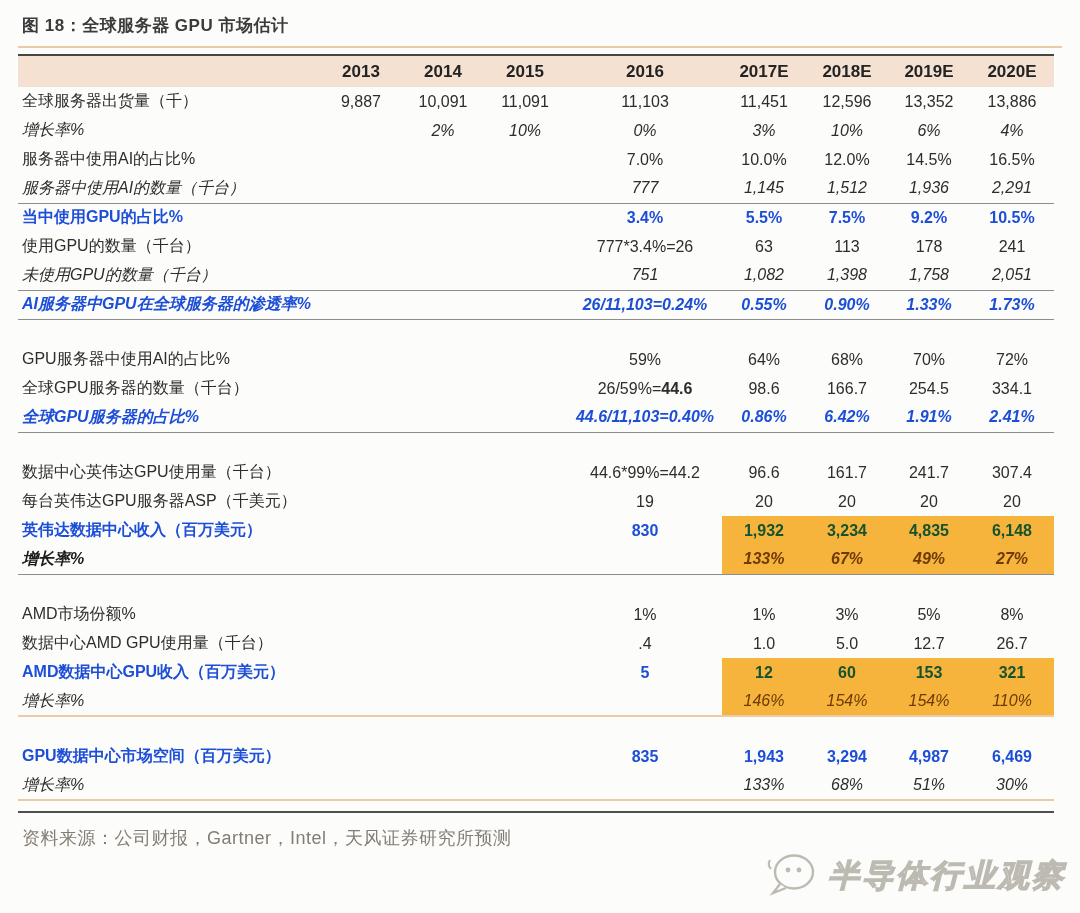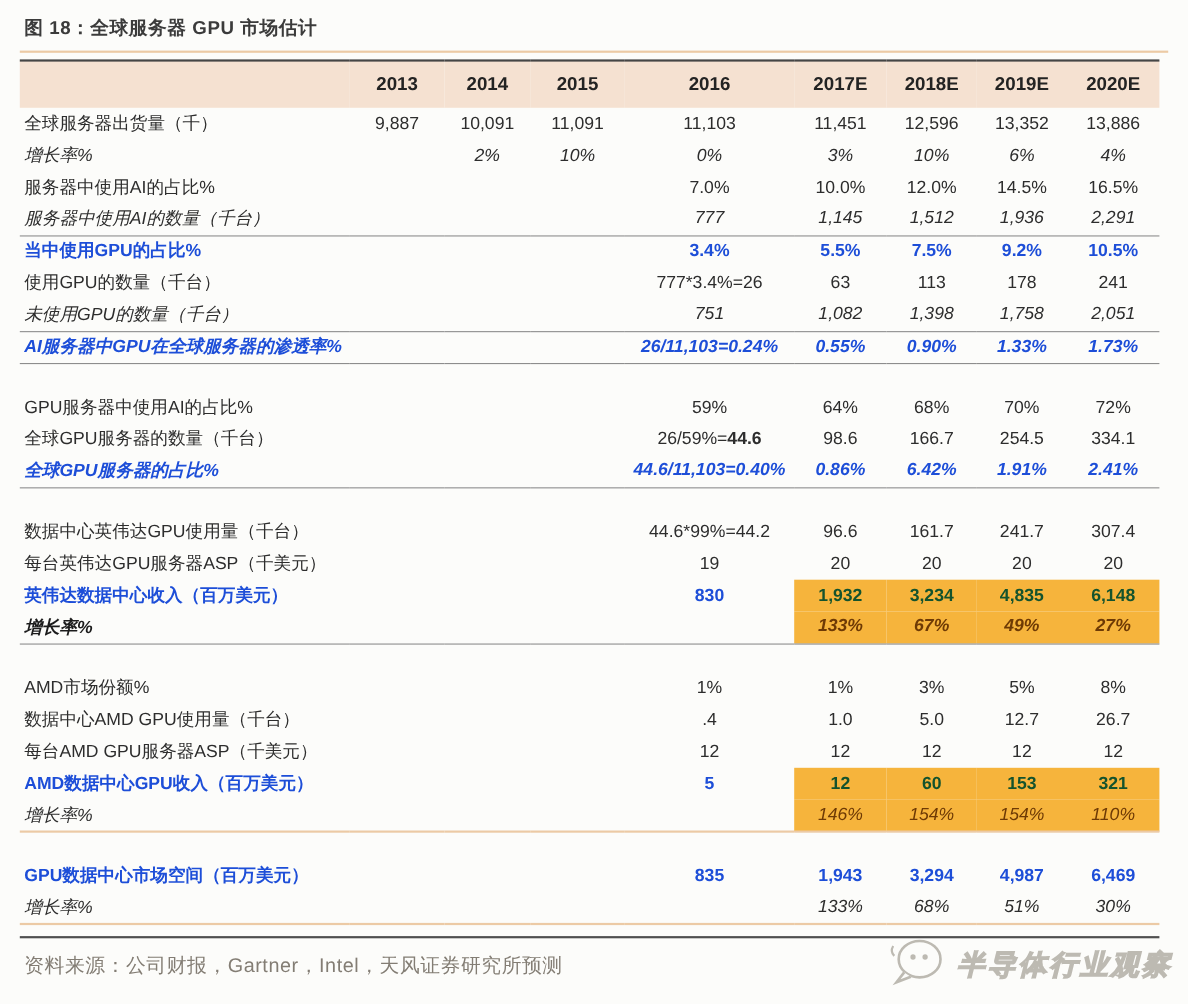--- a/index.html
+++ b/index.html
@@ -21,21 +21,21 @@
   .title-rule { height: 2px; background: var(--peach-rule, #eed3b8); margin-bottom: 6px; }
 
   table {
     border-collapse: collapse; table-layout: fixed;
     width: 1036px;
   }
   thead th {
     background: var(--header-bg, #f5e1d1);
     border-top: 2px solid #454545;
     font-size: 17px; font-weight: 700; color: #232323;
-    height: 43px; text-align: center; padding: 0;
+    height: 32px; text-align: center; padding: 0;
     white-space: nowrap;
   }
   tbody td {
     height: 29px; font-size: 16px; text-align: center;
     white-space: nowrap; padding: 0; color: #2d2d2d;
   }
   tbody td.label { text-align: left; padding-left: 4px; }
   tr.bold td { font-weight: 700; color: #1d4ed8; }
   tr.italic td { font-style: italic; }
   tr.bolditalic td { font-weight: 700; font-style: italic; color: #1b1b1b; }
@@ -48,21 +48,21 @@
 
   .src-rule { height: 2px; background: #4f4f4f; margin-top: 10px; width: 1036px; }
   .source { font-size: 18px; color: #837d74; padding: 13px 0 0 4px; letter-spacing: 0.5px; }
 
   .watermark {
     position: absolute; right: 14px; bottom: 12px;
     display: flex; align-items: center; gap: 8px;
     pointer-events: none;
   }
   .wm-text {
-    font-size: 25px; font-weight: 700; letter-spacing: 3px;
+    font-size: 31px; font-weight: 700; letter-spacing: 3px;
     color: #f1efe9;
     -webkit-text-stroke: 1.3px #bdbab2;
     text-shadow: 0 1px 0 #ffffff;
     font-style: italic;
   }
 </style>
 </head>
 <body>
 
 <div class="page">
@@ -284,31 +284,20 @@
           <td class="label">数据中心AMD GPU使用量（千台）</td>
           <td></td>
           <td></td>
           <td></td>
           <td>.4</td>
           <td>1.0</td>
           <td>5.0</td>
           <td>12.7</td>
           <td>26.7</td>
         </tr>
-        <tr class="normal">
-          <td class="label">每台AMD GPU服务器ASP（千美元）</td>
-          <td></td>
-          <td></td>
-          <td></td>
-          <td>12</td>
-          <td>12</td>
-          <td>12</td>
-          <td>12</td>
-          <td>12</td>
-        </tr>
         <tr class="bold">
           <td class="label">AMD数据中心GPU收入（百万美元）</td>
           <td></td>
           <td></td>
           <td></td>
           <td>5</td>
           <td class="hl">12</td>
           <td class="hl">60</td>
           <td class="hl">153</td>
           <td class="hl">321</td>

